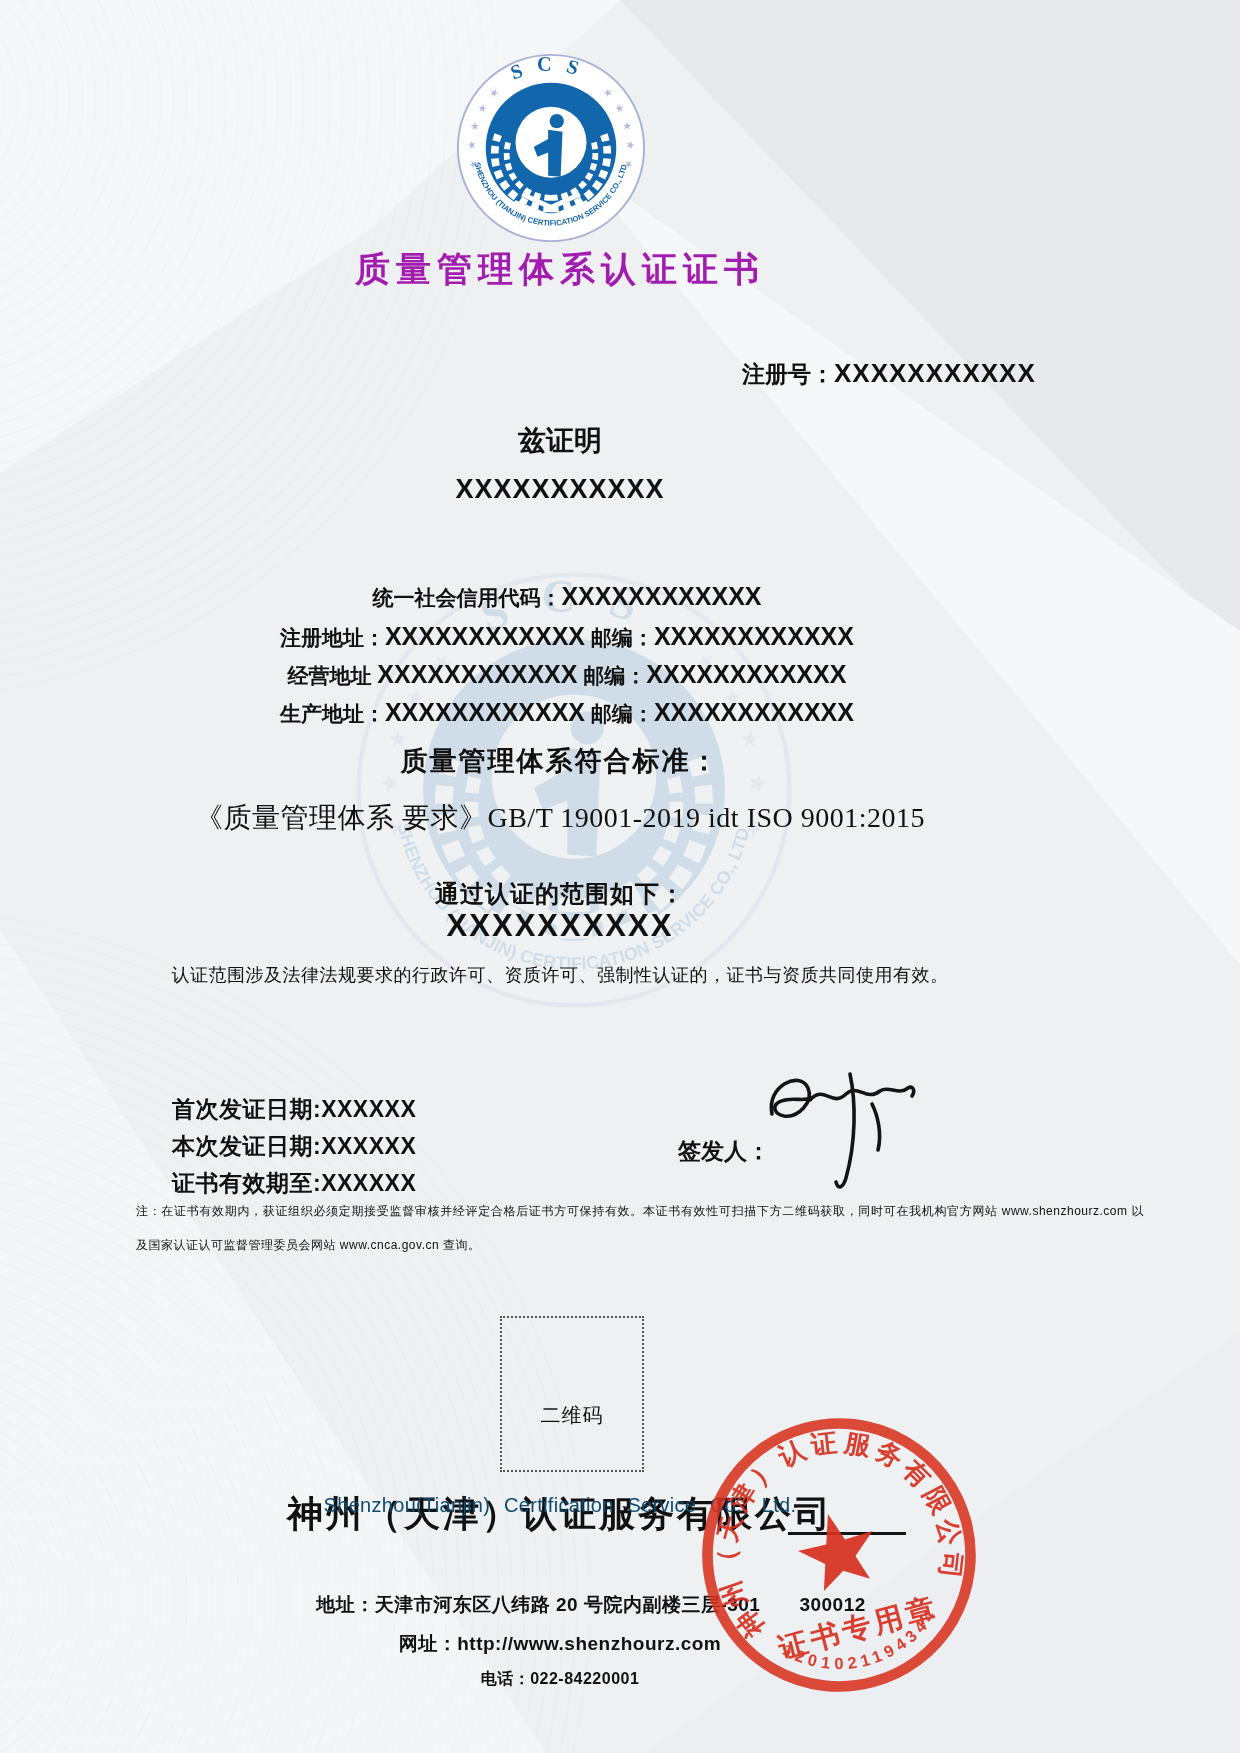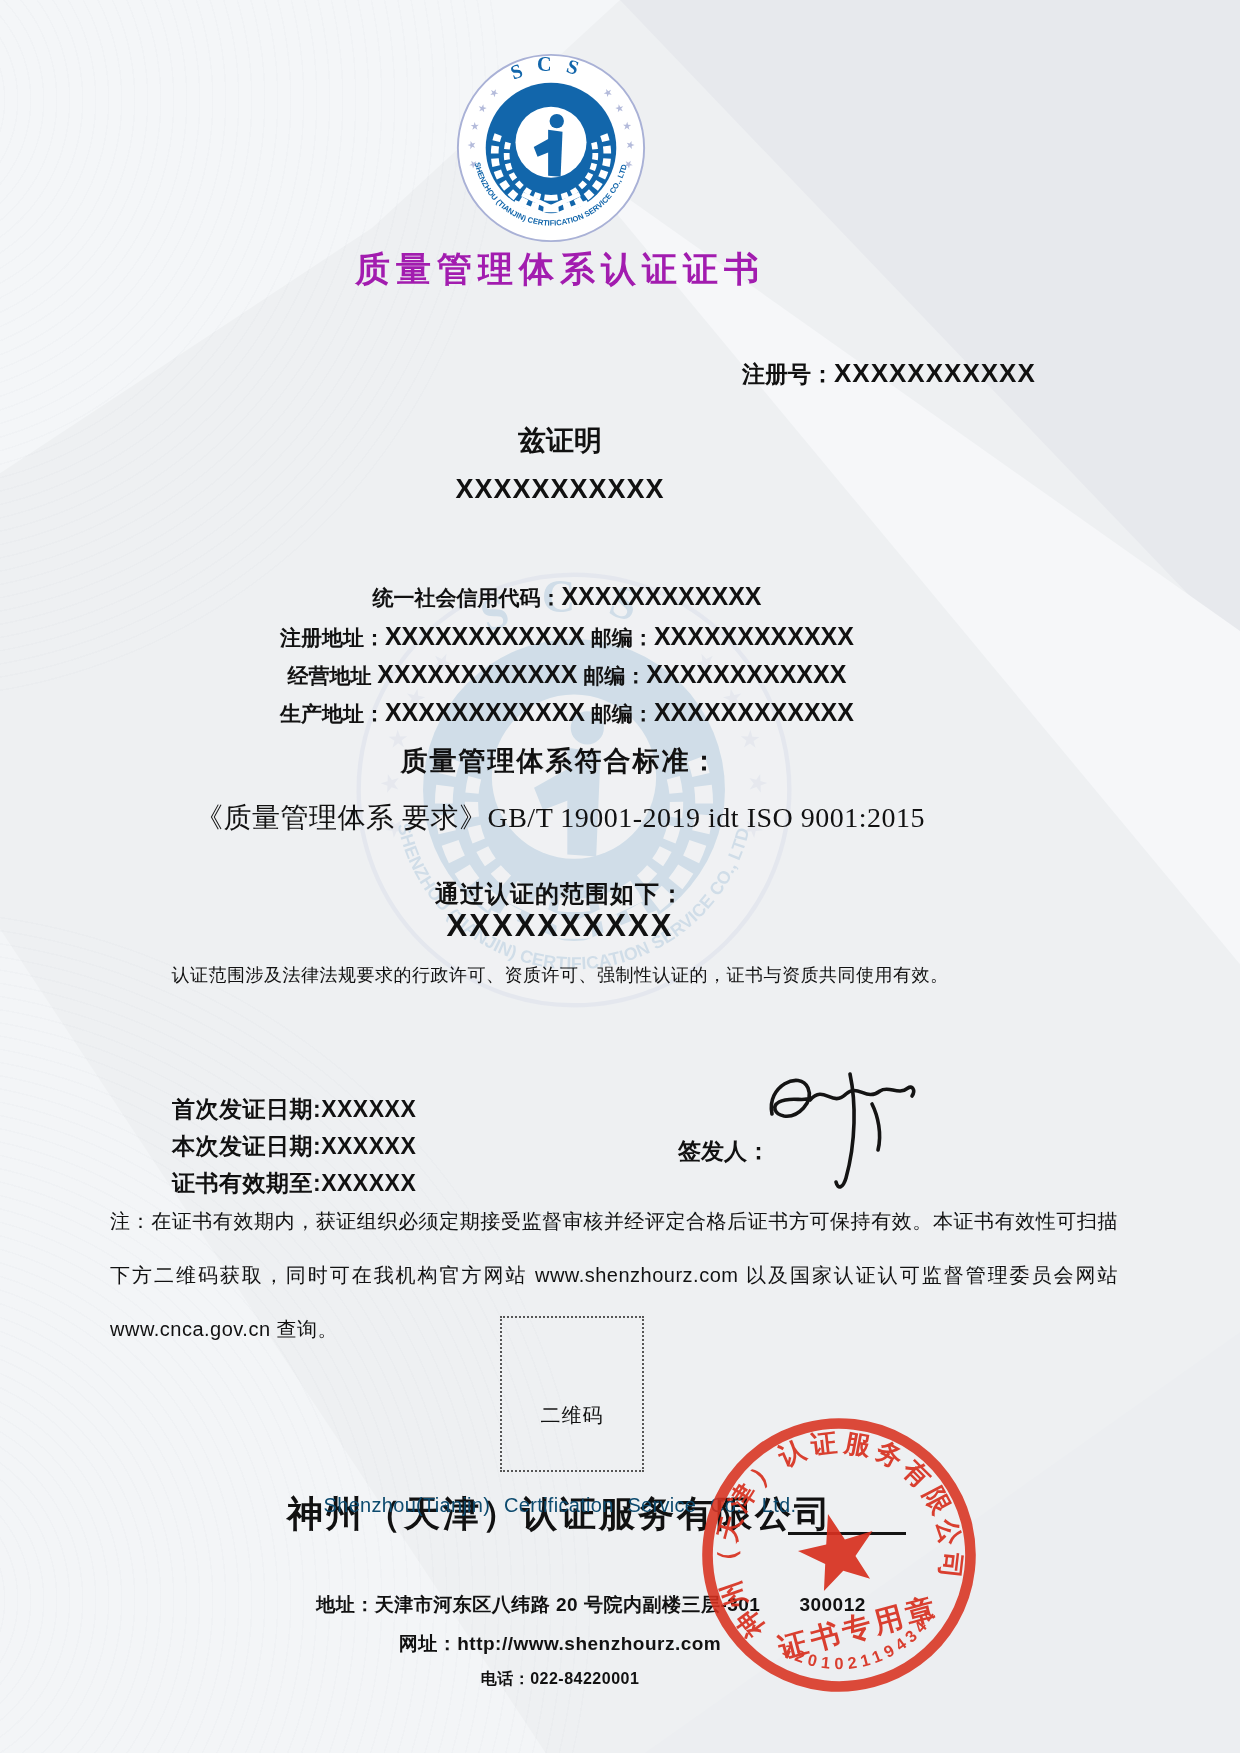--- a/index.html
+++ b/index.html
@@ -30,21 +30,21 @@
   .company{top:474px;font-size:27px;font-weight:600;letter-spacing:1px;}
   .info-line{font-size:25px;font-weight:600;}
   .info-line .lbl{font-size:21px;font-weight:700;}
   .std-head{top:743px;font-size:27px;font-weight:700;letter-spacing:2px;}
   .std-line{top:799px;font-family:"Liberation Serif", serif;font-size:28px;letter-spacing:.5px;}
   .scope-head{top:878px;font-size:24px;font-weight:700;letter-spacing:1px;}
   .scope-val{top:908px;font-size:31px;font-weight:600;letter-spacing:2px;}
   .scope-note{top:963px;font-size:18px;letter-spacing:.5px;}
   .date-line{position:absolute;left:148px;font-size:23px;font-weight:700;white-space:nowrap;letter-spacing:.5px;margin-left:24px;}
   .issuer{position:absolute;left:678px;top:1136px;font-size:23px;font-weight:700;}
-  .note{position:absolute;left:110px;top:1194px;width:1008px;font-size:20px;line-height:54px;text-align:justify;letter-spacing:.5px;}
+  .note{position:absolute;left:136px;top:1194px;width:1008px;font-size:12px;line-height:34px;text-align:justify;letter-spacing:.5px;}
   .qr-box{position:absolute;left:500px;top:1316px;width:140px;height:152px;border:2px dotted #555;}
   .qr-box span{position:absolute;left:0;width:100%;top:84px;text-align:center;font-size:20px;font-weight:500;letter-spacing:1px;}
   .company-cn{top:1490px;font-size:36px;font-weight:700;letter-spacing:3px;}
   .company-en{top:1494px;font-size:20px;color:#0c4a6e;word-spacing:8px;letter-spacing:.3px;}
   .f-addr{top:1592px;font-size:19px;font-weight:700;letter-spacing:.5px;padding-left:31px;}
   .f-web{top:1631px;font-size:19px;font-weight:700;letter-spacing:.5px;}
   .f-tel{top:1669px;font-size:16px;font-weight:700;letter-spacing:.5px;}
   .sign-line{position:absolute;left:788px;top:1532px;width:118px;height:3px;background:#141414;}
   
   .logo-header{position:absolute;left:455px;top:52px;width:192px;height:192px;}

